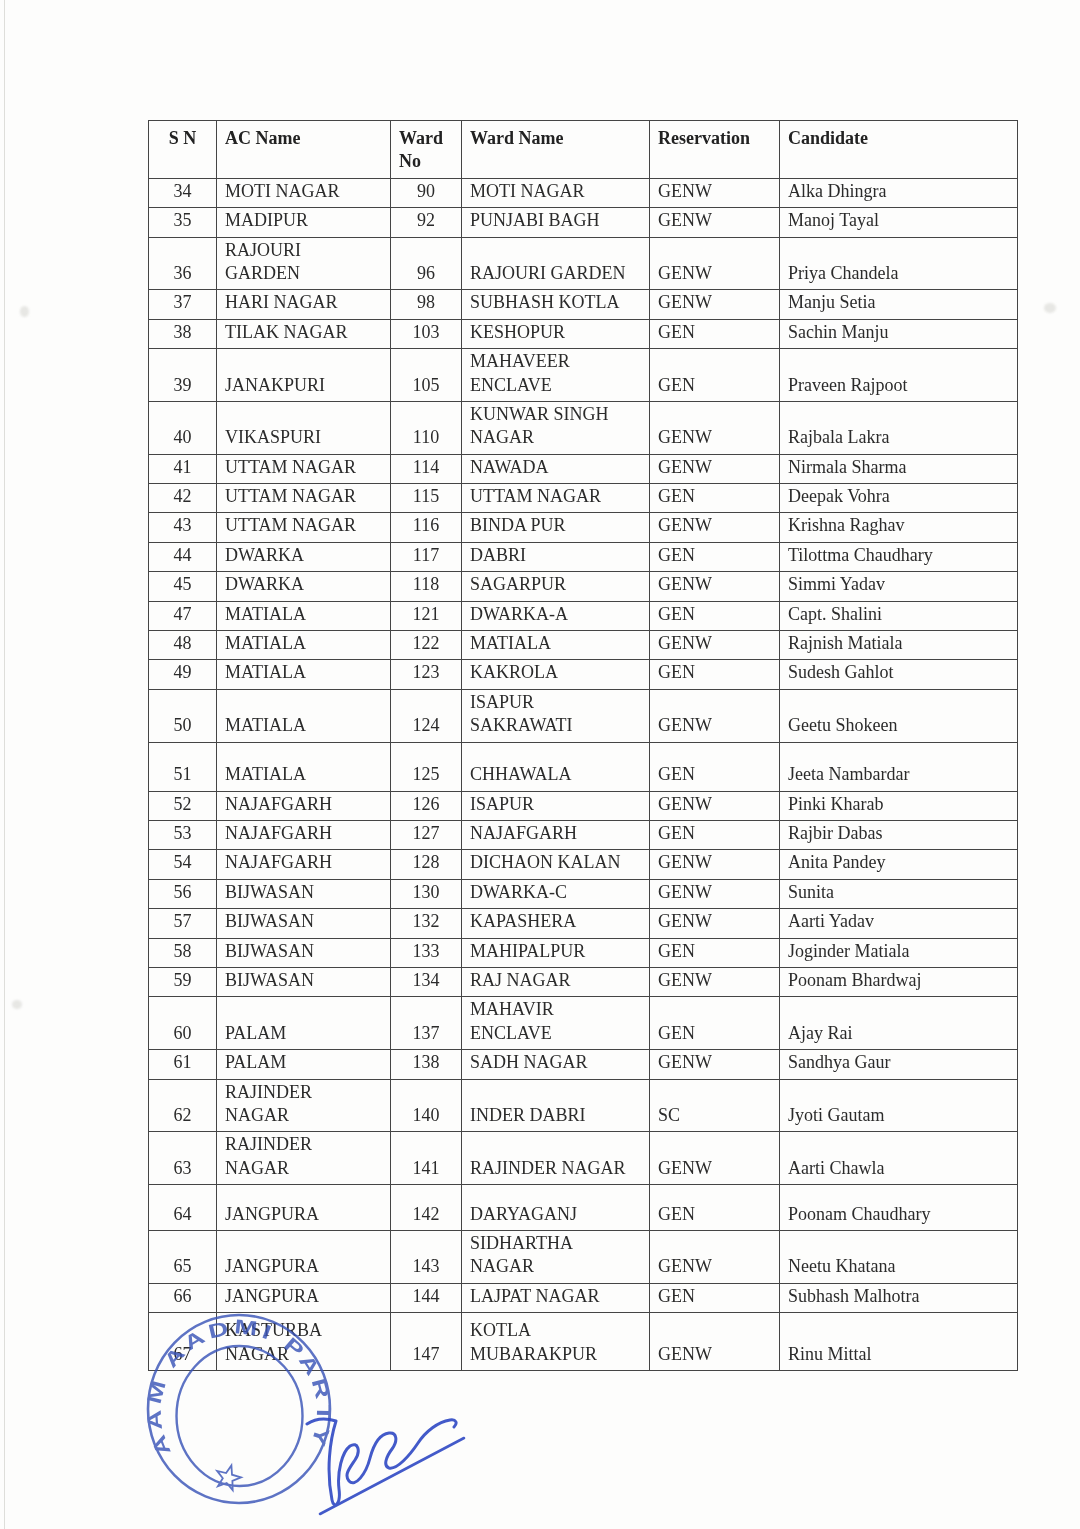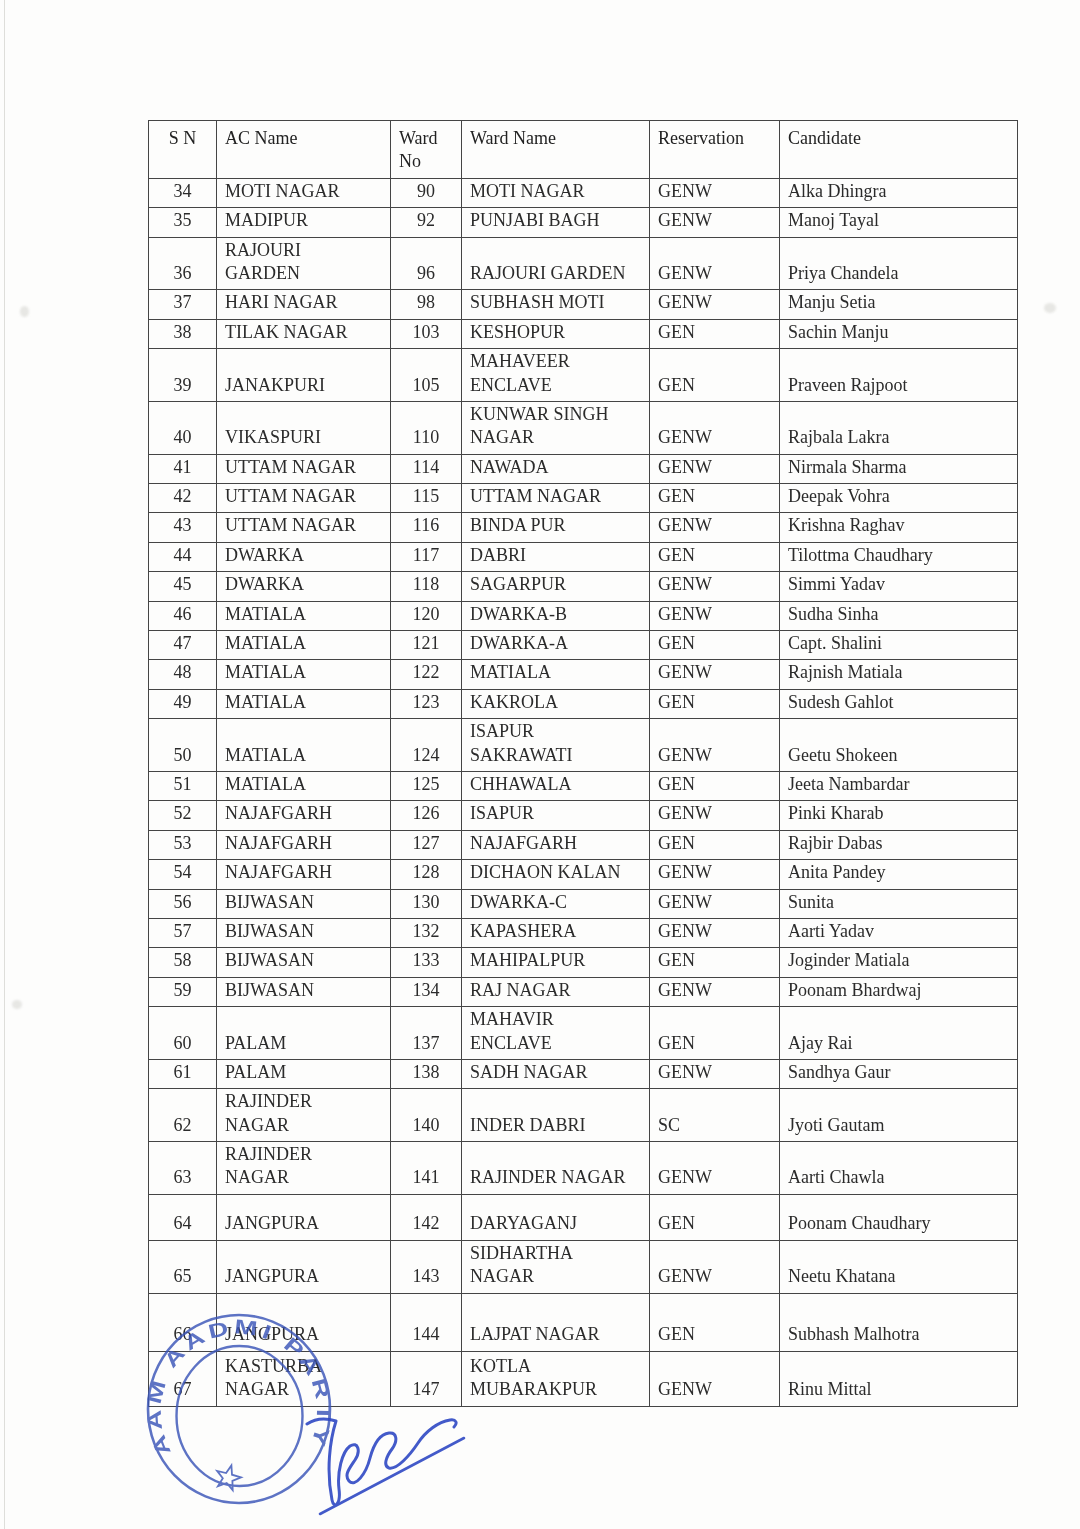--- a/index.html
+++ b/index.html
@@ -29,21 +29,21 @@
   col.w0 { width: 68px; }  col.w1 { width: 174px; }
   col.w2 { width: 71px; }  col.w3 { width: 188px; }
   col.w4 { width: 130px; } col.w5 { width: 238px; }
 
   .doc th, .doc td {
     border: 1.6px solid #454545;
     font-size: 18px; line-height: 1.3;
     overflow: hidden;
   }
   .doc th {
-    text-align: left; vertical-align: top; font-weight: normal;
+    text-align: left; vertical-align: top; font-weight: bold;
     padding: 6px 8px 4px 8px; height: 46px; color: #222;
   }
   .doc th.c0 { text-align: center; padding-left: 2px; padding-right: 2px; }
   .doc td {
     vertical-align: bottom;
     padding: 1px 8px 4px 8px;
   }
   .doc td.c0, .doc td.c2 { text-align: center; padding-left: 2px; padding-right: 2px; }
   .doc td.c1 { padding-right: 18px; }   
   .doc td.c3 { padding-right: 18px; }   
@@ -114,21 +114,21 @@
           <td class="c1">RAJOURI GARDEN</td>
           <td class="c2">96</td>
           <td class="c3">RAJOURI GARDEN</td>
           <td class="c4">GENW</td>
           <td class="c5">Priya Chandela</td>
         </tr>
         <tr>
           <td class="c0">37</td>
           <td class="c1">HARI NAGAR</td>
           <td class="c2">98</td>
-          <td class="c3">SUBHASH MOTI</td>
+          <td class="c3">SUBHASH KOTLA</td>
           <td class="c4">GENW</td>
           <td class="c5">Manju Setia</td>
         </tr>
         <tr>
           <td class="c0">38</td>
           <td class="c1">TILAK NAGAR</td>
           <td class="c2">103</td>
           <td class="c3">KESHOPUR</td>
           <td class="c4">GEN</td>
           <td class="c5">Sachin Manju</td>
@@ -181,28 +181,20 @@
           <td class="c4">GEN</td>
           <td class="c5">Tilottma Chaudhary</td>
         </tr>
         <tr>
           <td class="c0">45</td>
           <td class="c1">DWARKA</td>
           <td class="c2">118</td>
           <td class="c3">SAGARPUR</td>
           <td class="c4">GENW</td>
           <td class="c5">Simmi Yadav</td>
-        </tr>
-        <tr>
-          <td class="c0">46</td>
-          <td class="c1">MATIALA</td>
-          <td class="c2">120</td>
-          <td class="c3">DWARKA-B</td>
-          <td class="c4">GENW</td>
-          <td class="c5">Sudha Sinha</td>
         </tr>
         <tr>
           <td class="c0">47</td>
           <td class="c1">MATIALA</td>
           <td class="c2">121</td>
           <td class="c3">DWARKA-A</td>
           <td class="c4">GEN</td>
           <td class="c5">Capt. Shalini</td>
         </tr>
         <tr>

